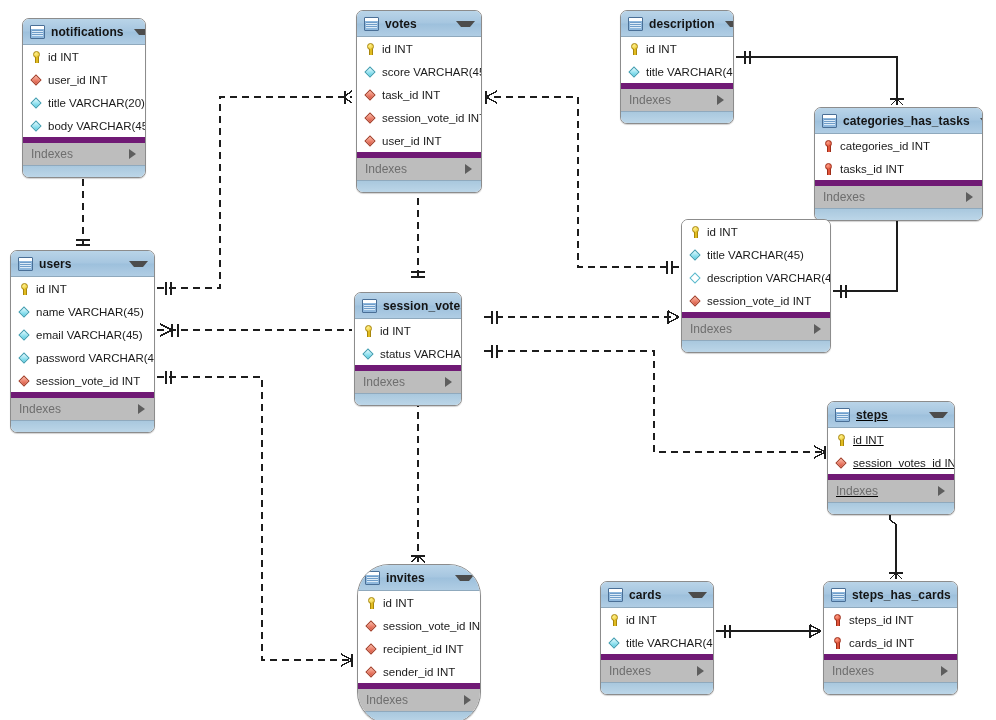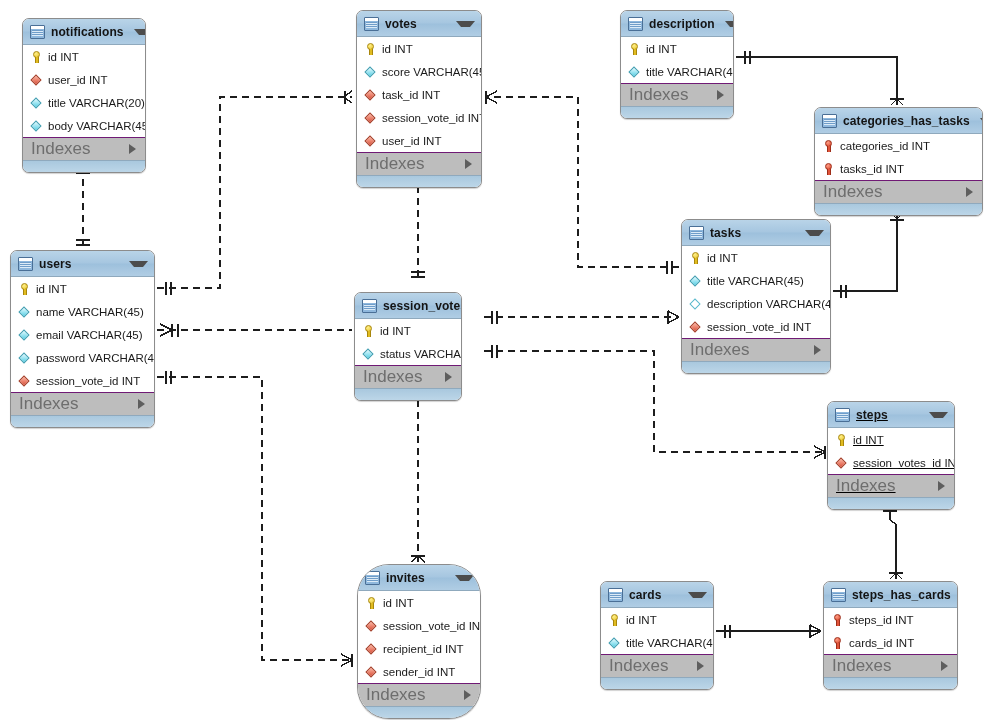--- a/index.html
+++ b/index.html
@@ -105,22 +105,22 @@
     content:"";position:absolute;left:1px;top:2px;width:8px;height:8px;
     background:#ffffff;
     border:1px solid #59b9cc;
     box-sizing:border-box;
     transform:rotate(45deg);
   }
   .idx{
     height:22px;display:flex;align-items:center;
     padding:0 9px 0 8px;
     background:#bdbdbd;
-    border-top:1px solid #701a75;
-    font-size:17px;color:#6e6e6e;
+    border-top:6px solid #701a75;
+    font-size:12px;color:#6e6e6e;
   }
   .idx .lbl{flex:1 1 auto;}
   .idx .tri{
     width:0;height:0;
     border-top:5px solid transparent;
     border-bottom:5px solid transparent;
     border-left:7px solid #5e5e5e;
   }
   .foot{
     height:11px;
@@ -353,25 +353,20 @@
             <span>tasks_id INT</span>
           </div>
         </div>
         <div class="idx">
           <span class="lbl">Indexes</span>
           <span class="tri"></span>
         </div>
         <div class="foot"></div>
       </div>
       <div class="tbl" style="left: 681px; top: 219px; width: 150px;">
-        <div class="tbl-hd">
-          <span class="tbl-ico"></span>
-          <span class="tbl-name">tasks</span>
-          <span class="caret"></span>
-        </div>
         <div class="cols">
           <div class="col">
             <span class="g g-pk"></span>
             <span>id INT</span>
           </div>
           <div class="col">
             <span class="g g-col"></span>
             <span>title VARCHAR(45)</span>
           </div>
           <div class="col">

